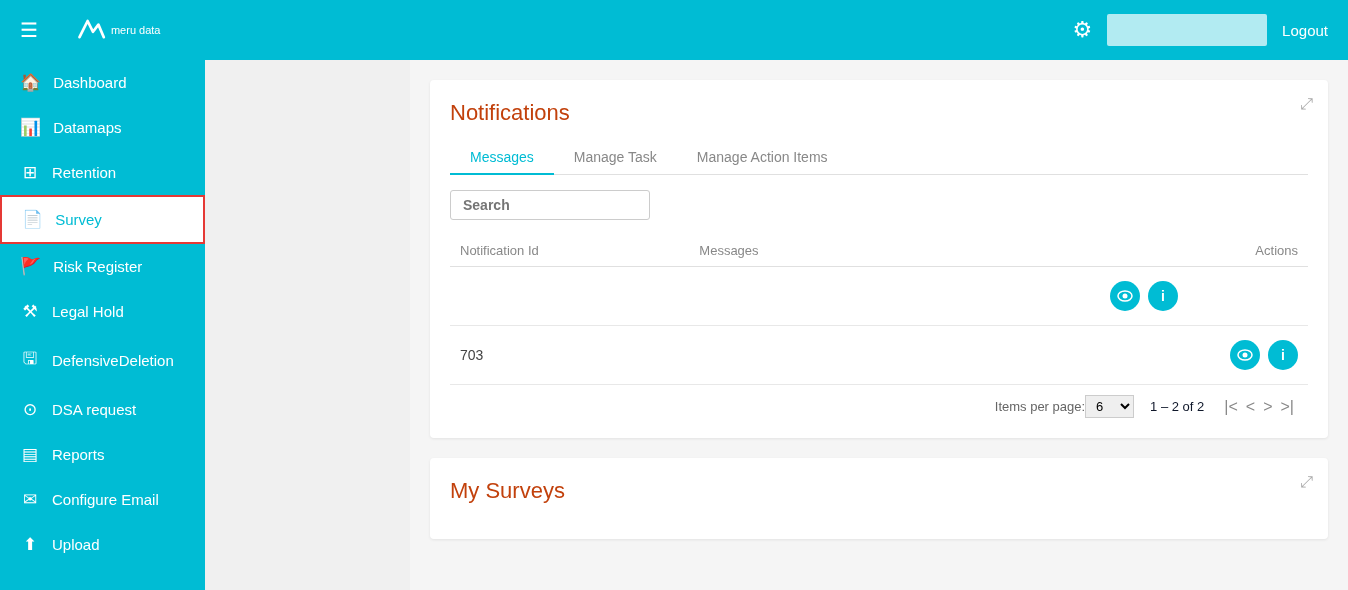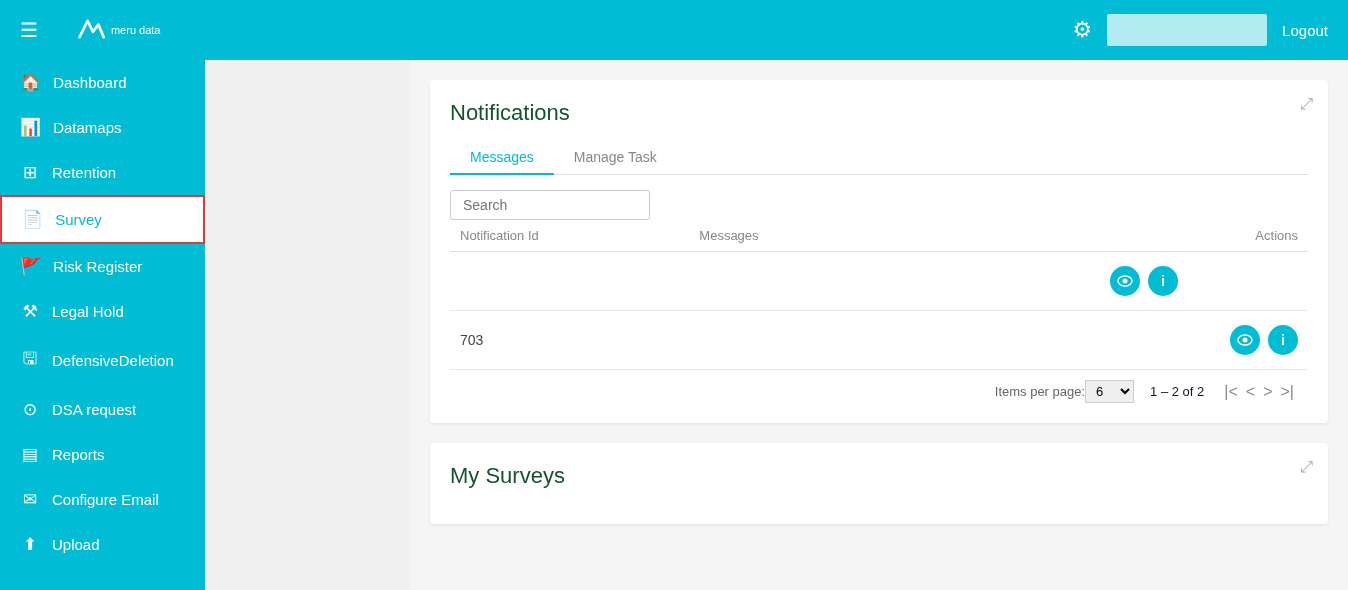--- a/index.html
+++ b/index.html
@@ -63,21 +63,21 @@
     
     .card {
       background: white;
       border-radius: 4px;
       padding: 20px;
       margin-bottom: 20px;
       box-shadow: 0 1px 3px rgba(0,0,0,0.08);
     }
     .card-title {
       font-size: 22px;
-      color: #14532d;
+      color: #c2410c;
       margin-bottom: 15px;
       font-weight: 400;
     }
 
     
     .tabs {
       display: flex;
       border-bottom: 1px solid #e0e0e0;
       margin-bottom: 15px;
     }
@@ -96,20 +96,22 @@
 
     
     .search-input {
       border: 1px solid #ccc;
       border-radius: 3px;
       padding: 6px 12px;
       width: 200px;
       font-size: 14px;
       color: #555;
       outline: none;
+      margin-bottom: 15px;
+      font-weight: bold;
     }
 
     
     .table-header {
       display: grid;
       grid-template-columns: 1fr 2fr 120px;
       padding: 8px 10px;
       color: #888;
       font-size: 13px;
       border-bottom: 1px solid #e0e0e0;
@@ -234,20 +236,21 @@
 
   <div class="card-wrapper">
     <div class="card">
       <span class="expand-icon" title="Expand">⤢</span>
       <h2 class="card-title">Notifications</h2>
 
       
       <div class="tabs">
         <div class="tab active">Messages</div>
         <div class="tab">Manage Task</div>
+        <div class="tab">Manage Action Items</div>
       </div>
 
       
       <input class="search-input" type="text" placeholder="Search" style="">
 
       
       <div class="table-header">
         <span>Notification Id</span>
         <span>Messages</span>
         <span style="text-align:right;">Actions</span>

